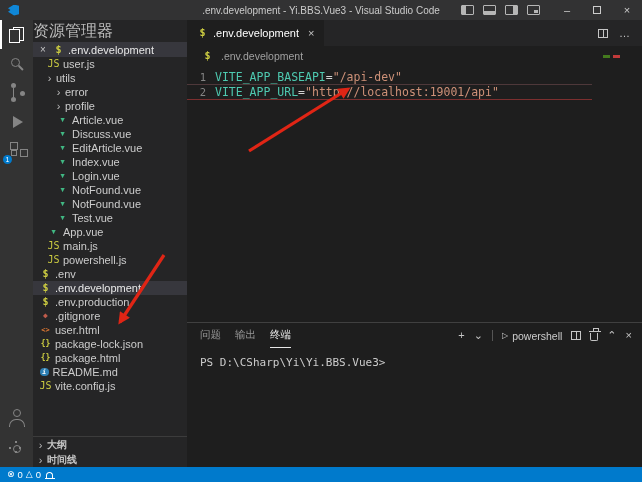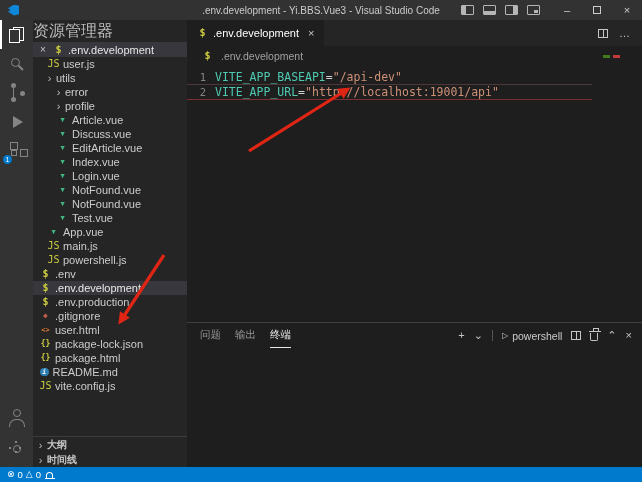--- a/index.html
+++ b/index.html
@@ -338,20 +338,23 @@
             <span class="ps-sel">
               <span class="ps-ico">▷</span>
               <span>powershell</span>
             </span>
             <span class="ic-split"></span>
             <span class="ic-trash"></span>
             <span class="pact">⌃</span>
             <span class="pact">×</span>
           </div>
         </div>
+        <div class="term">
+          <span>PS D:\CSharp\Yi\Yi.BBS.Vue3&gt;</span>
+        </div>
       </div>
     </div>
   </div>
 
   <div class="statusbar">
     <div class="sb-left">
       <span class="sb-ico">⊗</span>
       <span>0</span>
       <span class="sb-ico">△</span>
       <span>0</span>

